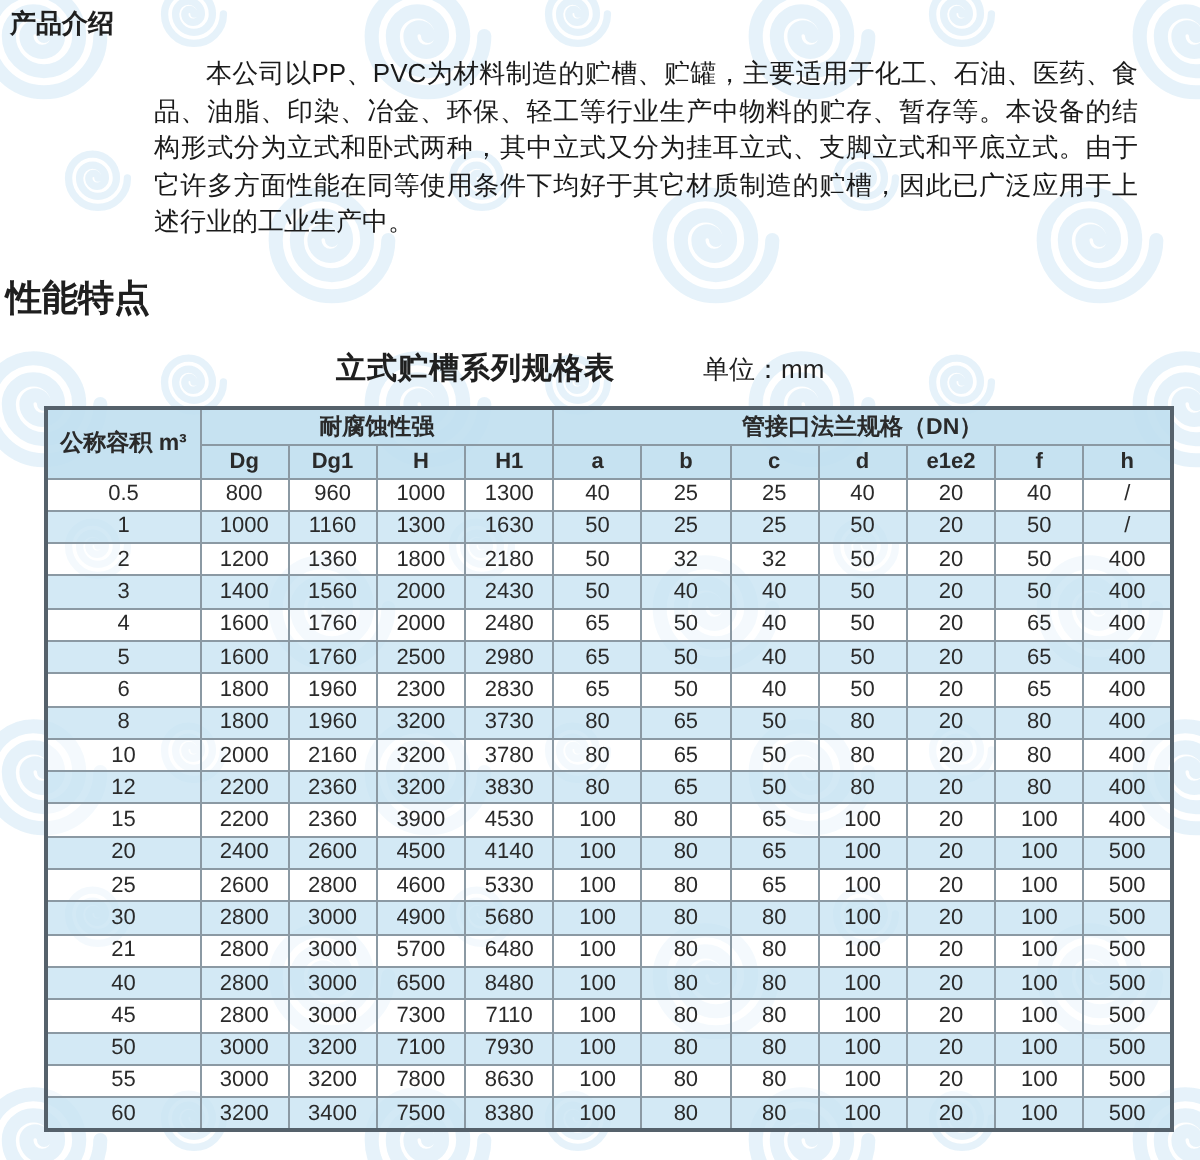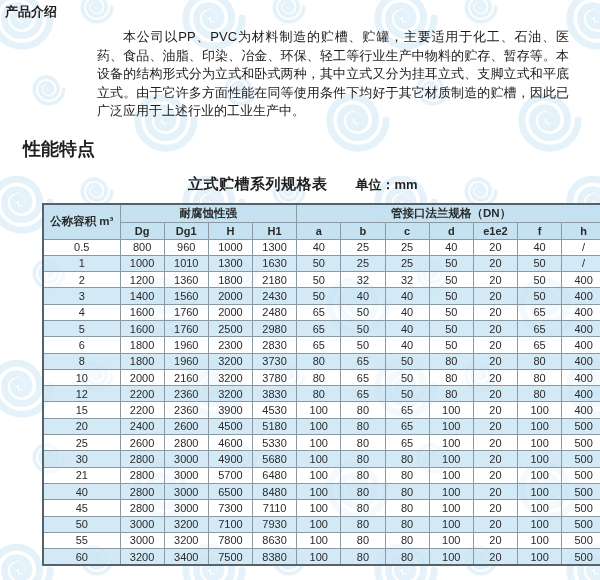--- a/index.html
+++ b/index.html
@@ -7,34 +7,34 @@
     width:600px;height:580px;overflow:hidden;background:#ffffff;
     font-family:"Liberation Sans","DejaVu Sans",sans-serif;
     color:#1f1f1f;position:relative;
   }
   .page{position:relative;width:600px;height:580px;}
   
   .bg{position:absolute;inset:0;z-index:0;pointer-events:none;overflow:hidden;}
   .swirl{position:absolute;}
   .swirl path{fill:none;stroke:#d2e8f6;stroke-width:8;stroke-linecap:round;}
   
-  .content{position:absolute;inset:0;z-index:1;padding-left:20px;}
+  .content{position:absolute;inset:0;z-index:1;}
   .intro-heading{position:absolute;top:3px;left:5px;font-size:13px;font-weight:bold;margin:0;}
   .intro-body{
     margin:16px;padding:12px 15px 0 61px;font-size:13px;line-height:18.5px;
     text-indent:2em;text-align:justify;color:#1a1a1a;
   }
   .features-heading{font-size:18px;font-weight:bold;margin:7px 0 0 3px;}
   .features-list{
     list-style:none;margin:3px 0 0 0;padding:0 0 0 74px;
     font-size:12px;line-height:15.2px;color:#1a1a1a;
   }
   .table-caption{display:flex;align-items:flex-end;margin:14px 0 0 168px;}
   .table-title{font-size:15px;font-weight:bold;letter-spacing:0.5px;}
-  .table-unit{font-size:13px;font-weight:bold;margin-left:28px;}
+  .table-unit{font-size:13px;font-weight:normal;margin-left:44px;}
   table.spec{
     border-collapse:collapse;table-layout:fixed;
     width:565px;margin:9px 0 0 22px;
     font-size:11px;color:#2a2a2a;
   }
   table.spec th,table.spec td{
     border:1px solid #8b99a3;text-align:center;vertical-align:middle;
     padding:0;overflow:hidden;white-space:nowrap;
   }
   table.spec{border:2px solid #55616b;}
@@ -239,21 +239,21 @@
             <td>25</td>
             <td>25</td>
             <td>40</td>
             <td>20</td>
             <td>40</td>
             <td>/</td>
           </tr>
           <tr>
             <td>1</td>
             <td>1000</td>
-            <td>1010</td>
+            <td>1160</td>
             <td>1300</td>
             <td>1630</td>
             <td>50</td>
             <td>25</td>
             <td>25</td>
             <td>50</td>
             <td>20</td>
             <td>50</td>
             <td>/</td>
           </tr>
@@ -381,21 +381,21 @@
             <td>100</td>
             <td>20</td>
             <td>100</td>
             <td>400</td>
           </tr>
           <tr>
             <td>20</td>
             <td>2400</td>
             <td>2600</td>
             <td>4500</td>
-            <td>5180</td>
+            <td>4140</td>
             <td>100</td>
             <td>80</td>
             <td>65</td>
             <td>100</td>
             <td>20</td>
             <td>100</td>
             <td>500</td>
           </tr>
           <tr>
             <td>25</td>

